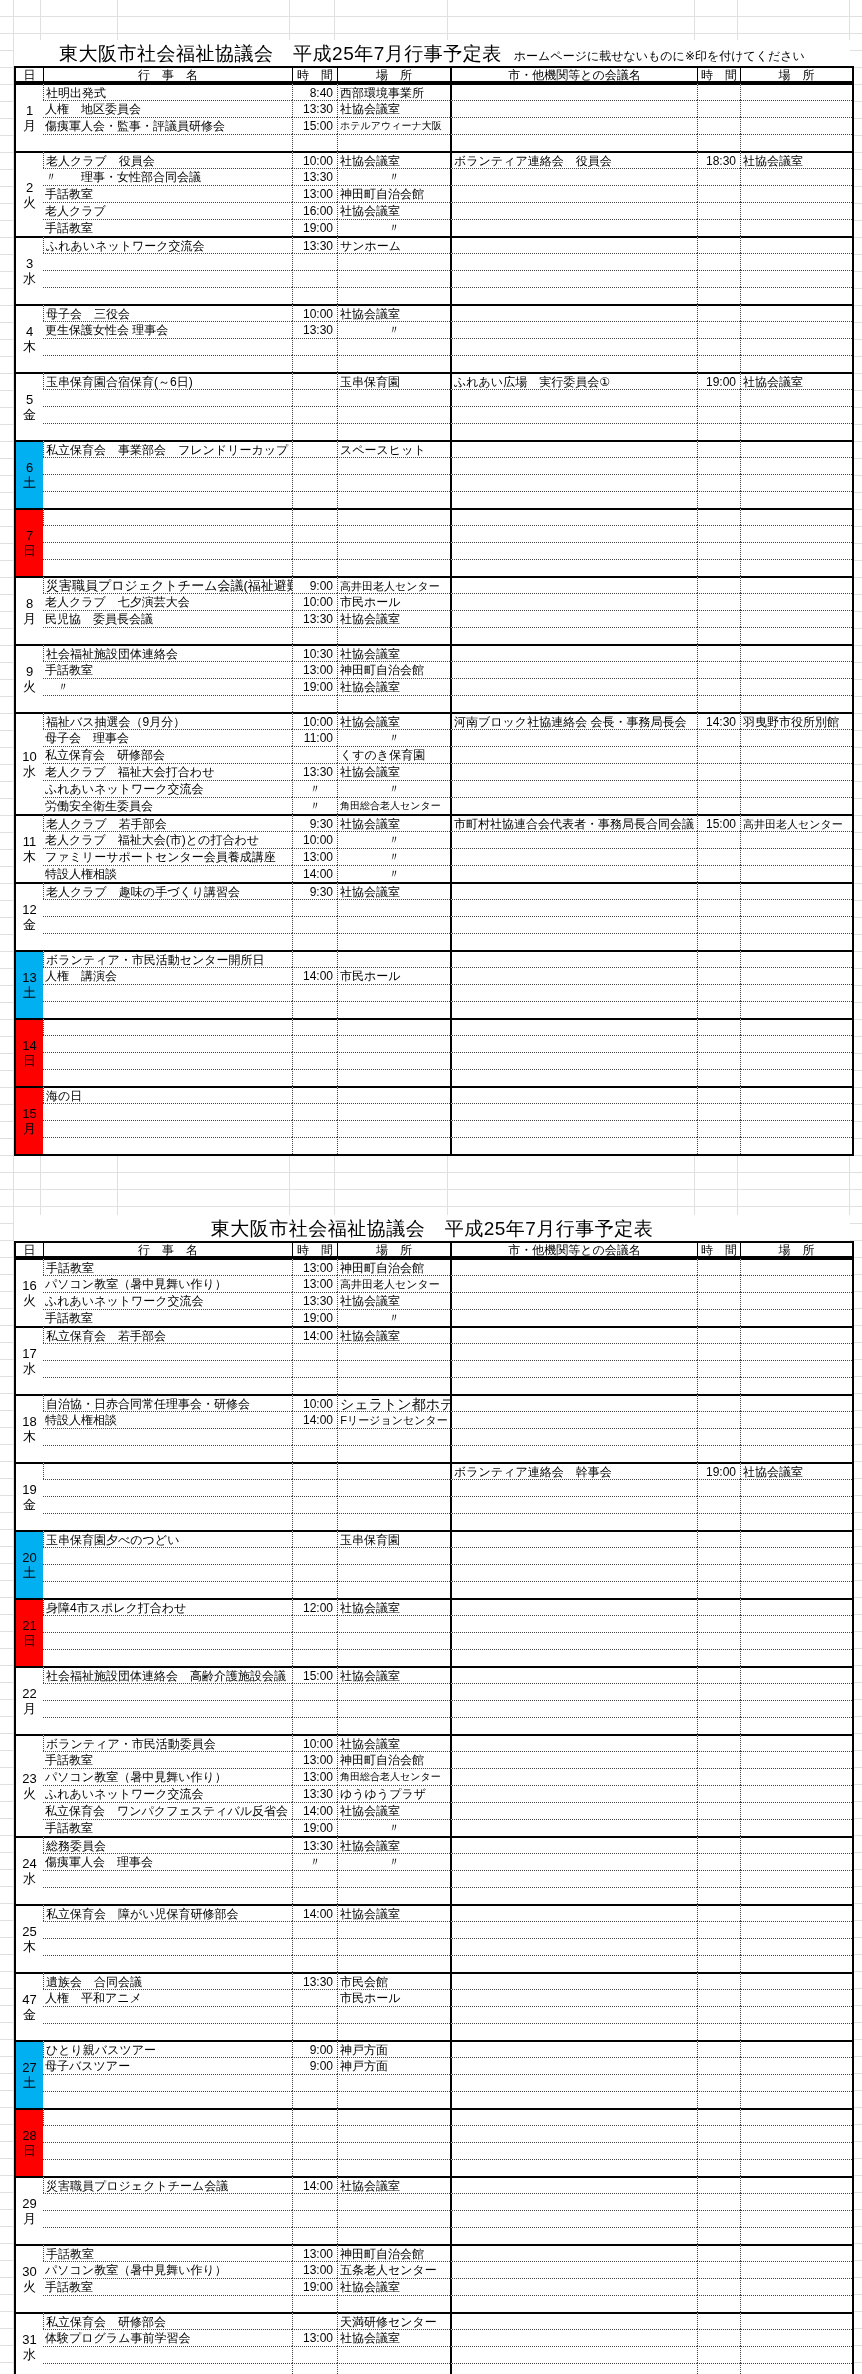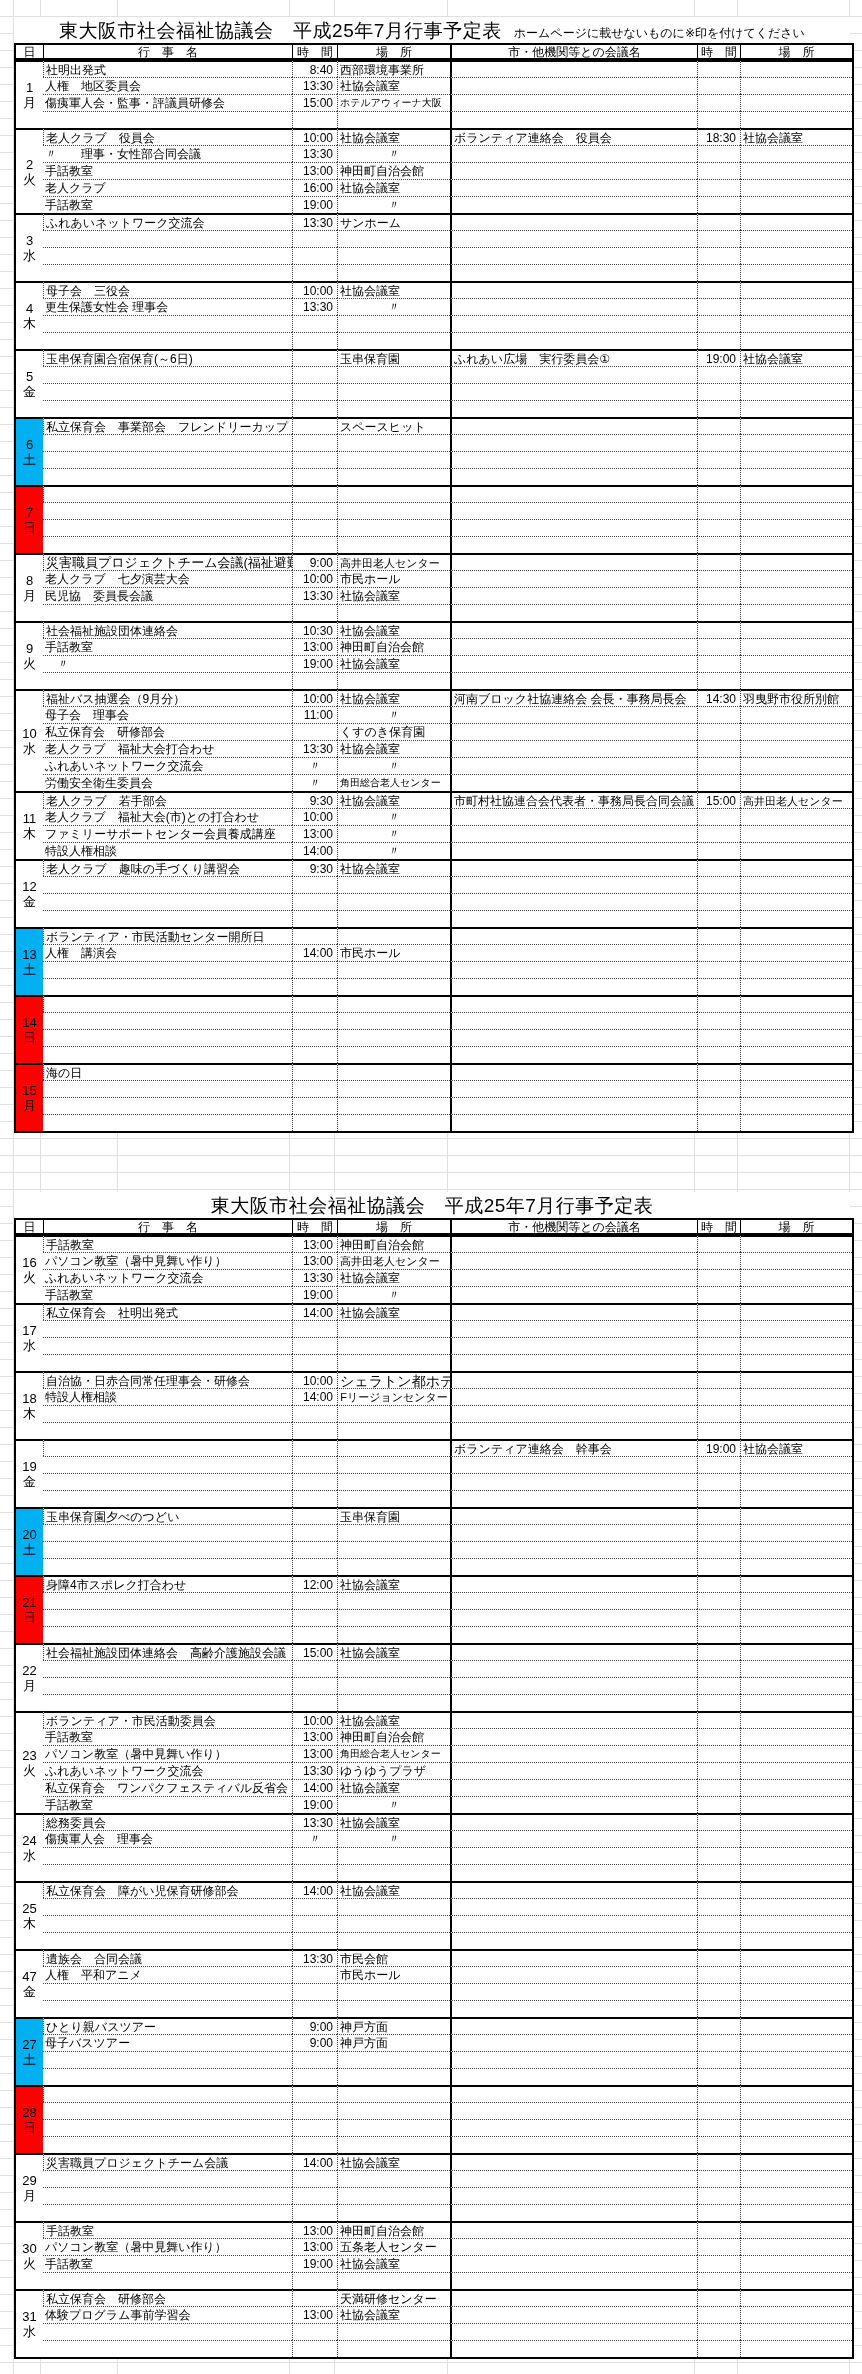--- a/index.html
+++ b/index.html
@@ -17,21 +17,21 @@
       linear-gradient(90deg, transparent 13px, var(--grid) 13px, var(--grid) 14px, transparent 14px),
       linear-gradient(90deg, transparent 40px,  var(--grid) 40px,  var(--grid) 41px,  transparent 41px),
       linear-gradient(90deg, transparent 117px, var(--grid) 117px, var(--grid) 118px, transparent 118px),
       linear-gradient(90deg, transparent 289px, var(--grid) 289px, var(--grid) 290px, transparent 290px),
       linear-gradient(90deg, transparent 334px, var(--grid) 334px, var(--grid) 335px, transparent 335px),
       linear-gradient(90deg, transparent 447px, var(--grid) 447px, var(--grid) 448px, transparent 448px),
       linear-gradient(90deg, transparent 694px, var(--grid) 694px, var(--grid) 695px, transparent 695px),
       linear-gradient(90deg, transparent 737px, var(--grid) 737px, var(--grid) 738px, transparent 738px),
       linear-gradient(90deg, transparent 849px, var(--grid) 849px, var(--grid) 850px, transparent 850px);
   }
-  .sheet{position:absolute;left:14px;width:836px;z-index:1;}
+  .sheet{position:absolute;left:14px;width:836px;z-index:1;margin-top:23px;}
   #sheet1{top:17px;}
   #sheet2{top:1192px;}
   .title-row{
     height:26px;background:#fff;display:flex;justify-content:center;
     align-items:flex-end;gap:12px;padding-bottom:2px;box-sizing:border-box;
     white-space:nowrap;
   }
   .main-title{font-size:19px;letter-spacing:0.5px;line-height:21px;}
   .title-note{font-size:12px;line-height:16px;}
   table.sched{
@@ -729,21 +729,21 @@
             <td class="c-place ditto">〃</td>
             <td class="c-meet"></td>
             <td class="c-time2"></td>
             <td class="c-place2"></td>
           </tr>
           <tr class="day-top">
             <td class="daycell wd" rowspan="4">
               <div class="num">17</div>
               <div class="wd">水</div>
             </td>
-            <td class="c-event">私立保育会　社明出発式</td>
+            <td class="c-event">私立保育会　若手部会</td>
             <td class="c-time">14:00</td>
             <td class="c-place">社協会議室</td>
             <td class="c-meet"></td>
             <td class="c-time2"></td>
             <td class="c-place2"></td>
           </tr>
           <tr>
             <td class="c-event"></td>
             <td class="c-time"></td>
             <td class="c-place"></td>

